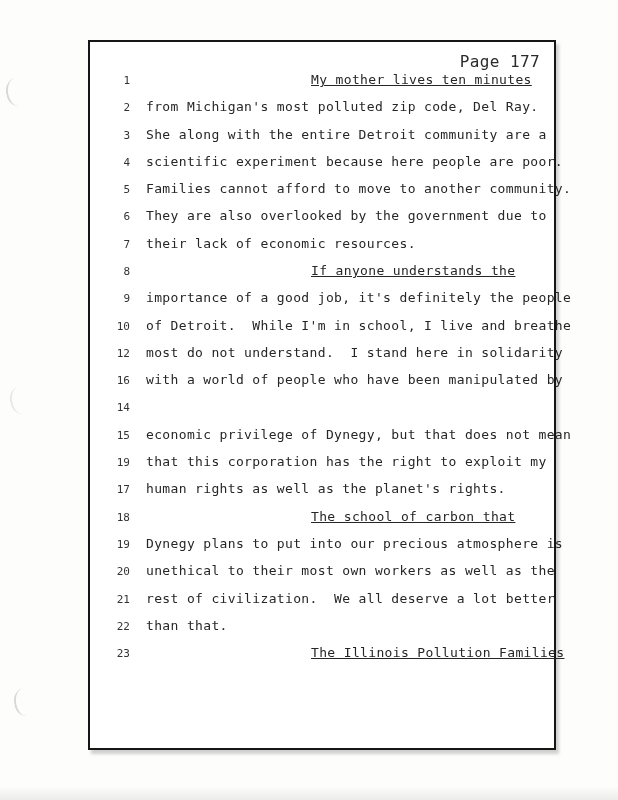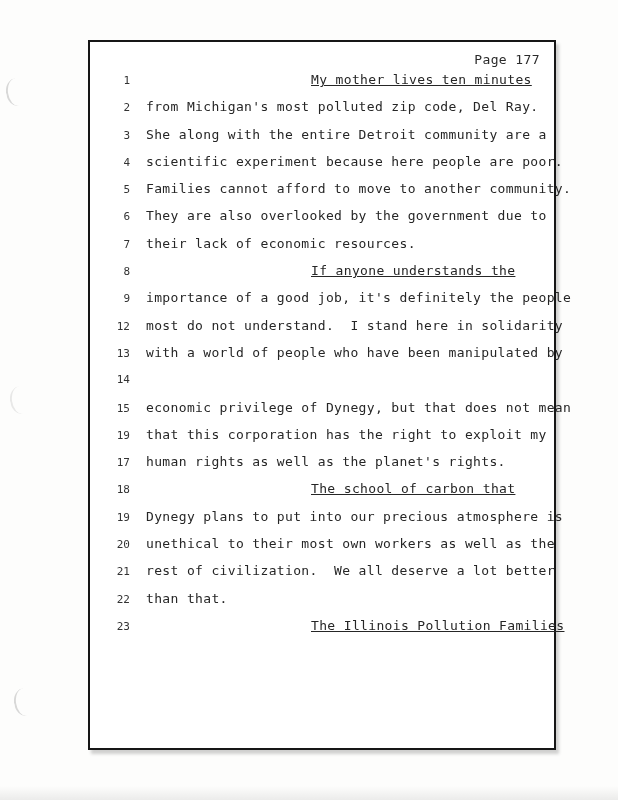--- a/index.html
+++ b/index.html
@@ -25,21 +25,21 @@
     height: 710px;
     background: #ffffff;
     border: 2px solid #161616;
     box-shadow: 3px 4px 3px rgba(0,0,0,0.18);
     box-sizing: border-box;
   }
   .page-number {
     position: absolute;
     top: 10px;
     right: 14px;
-    font-size: 13px;
+    font-size: 16px;
     color: #2b2b2b;
     letter-spacing: 0.4px;
     white-space: pre;
   }
   .lines {
     position: absolute;
     top: 24px;
     left: 0;
     right: 0;
   }
@@ -131,25 +131,29 @@
         </div>
         <div class="line indent">
           <span class="num">8</span>
           <span class="txt">If anyone understands the</span>
         </div>
         <div class="line">
           <span class="num">9</span>
           <span class="txt">importance of a good job, it's definitely the people</span>
         </div>
         <div class="line">
+          <span class="num">10</span>
+          <span class="txt">of Detroit.  While I'm in school, I live and breathe</span>
+        </div>
+        <div class="line">
           <span class="num">12</span>
           <span class="txt">most do not understand.  I stand here in solidarity</span>
         </div>
         <div class="line">
-          <span class="num">13</span>
+          <span class="num">16</span>
           <span class="txt">with a world of people who have been manipulated by</span>
         </div>
         <div class="line">
           <span class="num">14</span>
         </div>
         <div class="line">
           <span class="num">15</span>
           <span class="txt">economic privilege of Dynegy, but that does not mean</span>
         </div>
         <div class="line">

